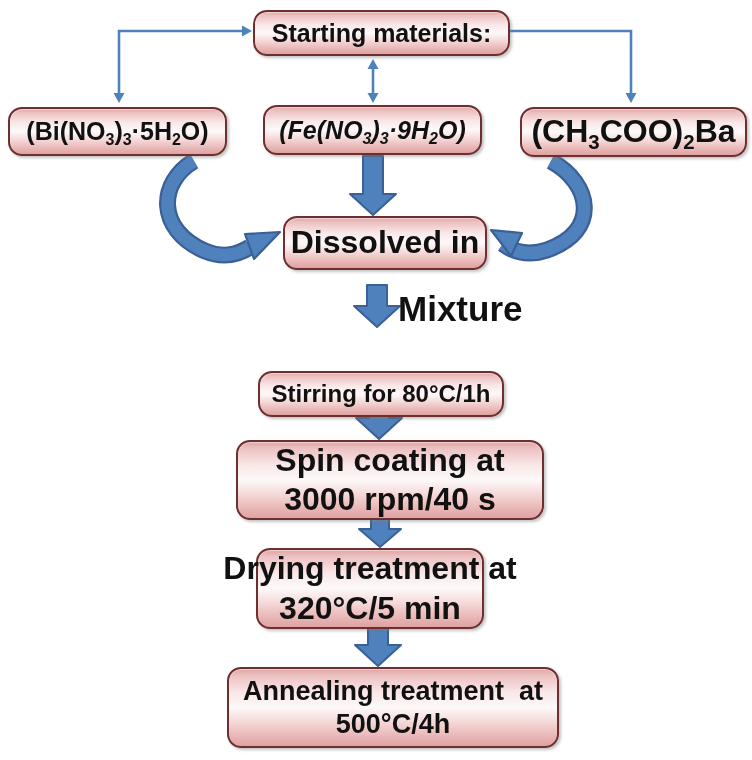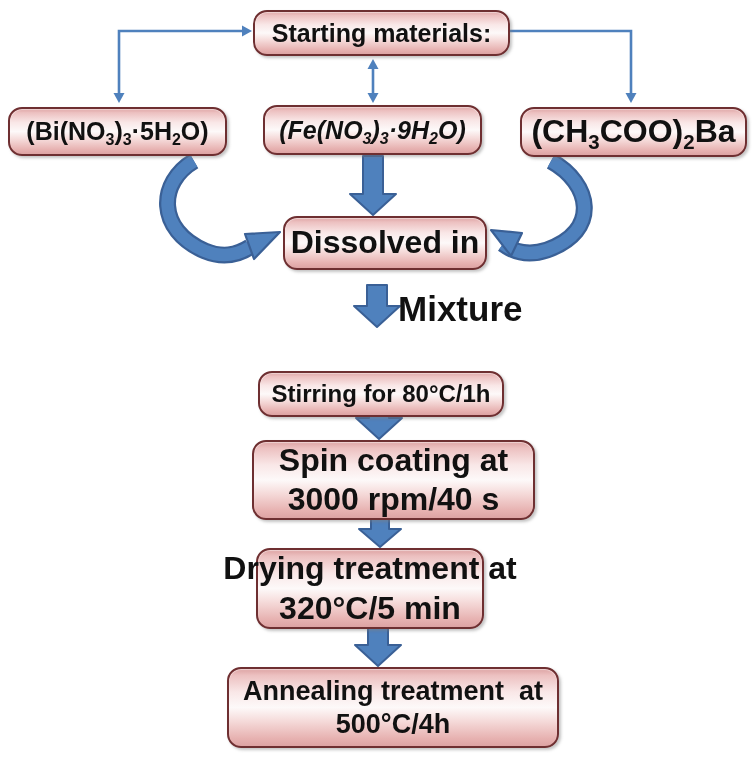--- a/index.html
+++ b/index.html
@@ -100,21 +100,21 @@
   <div class="box fs26" style="left:283px;top:216px;width:204px;height:54px;gap:37px;">
     <div>Dissolved in</div>
   </div>
 
   <div class="floating-label" style="left:398px;top:289px;">Mixture</div>
 
   <div class="box fs24" style="left:258px;top:328px;width:246px;height:46px;margin-top:43px;">
     <div>Stirring for 80°C/1h</div>
   </div>
 
-  <div class="box fs26" style="left:252px;top:440px;width:283px;height:80px;">
+  <div class="box fs26" style="left:236px;top:440px;width:308px;height:80px;">
     <div>Spin coating at</div>
     <div>3000 rpm/40 s</div>
   </div>
 
   <div class="box fs26" style="left:256px;top:548px;width:228px;height:81px;">
     <div>Drying treatment at</div>
     <div>320°C/5 min</div>
   </div>
 
   <div class="box fs27" style="left:227px;top:667px;width:332px;height:81px;">

